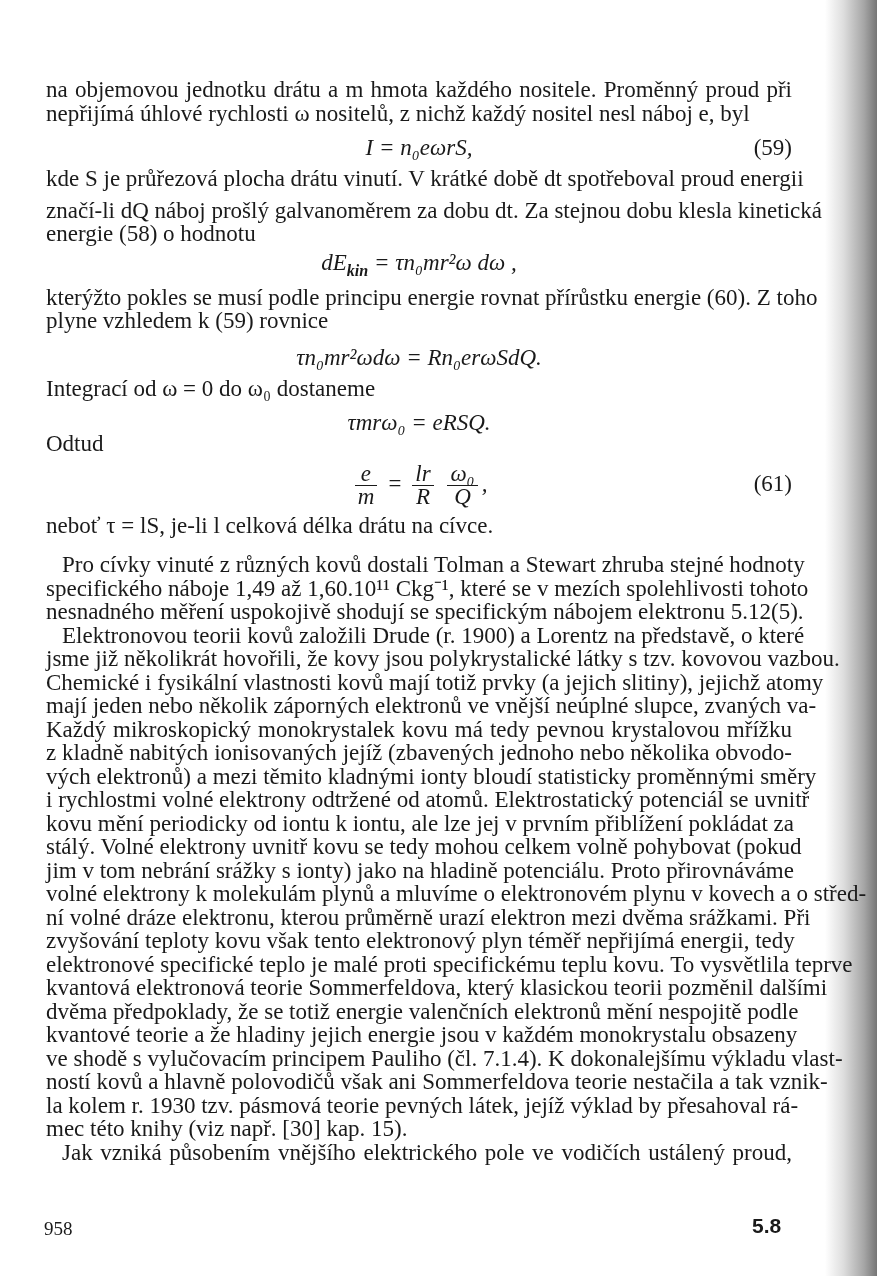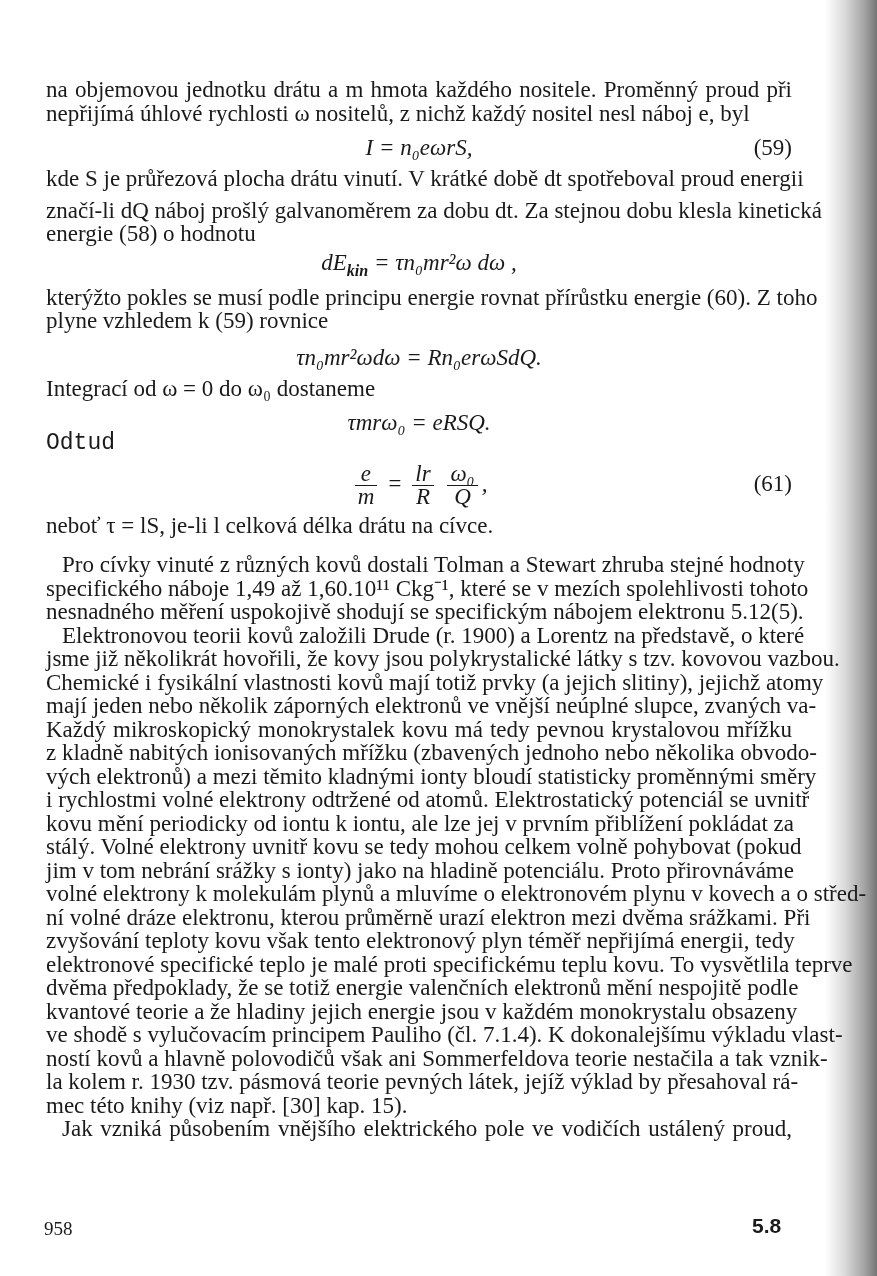--- a/index.html
+++ b/index.html
@@ -69,21 +69,21 @@
 
   <div class="eq" style="margin-top:10px;">
     <span>τn₀mr²ωdω = Rn₀erωSdQ.</span>
   </div>
 
   <span class="line last" style="margin-top:4px;">Integrací od ω = 0 do ω₀ dostaneme</span>
 
   <div class="eq" style="margin-top:8px;">
     <span>τmrω₀ = eRSQ.</span>
   </div>
-  <span class="line last" style="margin-top:-6px;font-family:Liberation Mono, monospace;">Odtud</span>
+  <span class="line last" style="margin-top:-6px;">Odtud</span>
 
   <div class="eq" style="height:52px; line-height:52px; margin-top:2px;">
     <span class="frac">
       <span class="top">e</span>
       <span>m</span>
     </span>
     <span>=</span>
     <span class="frac">
       <span class="top">lr</span>
       <span>R</span>
@@ -102,30 +102,31 @@
     <span class="line">specifického náboje 1,49 až 1,60.10¹¹ Ckg⁻¹, které se v mezích spolehlivosti tohoto</span>
     <span class="line">nesnadného měření uspokojivě shodují se specifickým nábojem elektronu 5.12(5).</span>
   </div>
 
   <div>
     <span class="line indent">Elektronovou teorii kovů založili Drude (r. 1900) a Lorentz na představě, o které</span>
     <span class="line">jsme již několikrát hovořili, že kovy jsou polykrystalické látky s tzv. kovovou vazbou.</span>
     <span class="line">Chemické i fysikální vlastnosti kovů mají totiž prvky (a jejich slitiny), jejichž atomy</span>
     <span class="line">mají jeden nebo několik záporných elektronů ve vnější neúplné slupce, zvaných va-</span>
     <span class="line">Každý mikroskopický monokrystalek kovu má tedy pevnou krystalovou mřížku</span>
-    <span class="line">z kladně nabitých ionisovaných mřížku (zbavených jednoho nebo několika obvodo-</span>
+    <span class="line">z kladně nabitých ionisovaných jejíž (zbavených jednoho nebo několika obvodo-</span>
     <span class="line">vých elektronů) a mezi těmito kladnými ionty bloudí statisticky proměnnými směry</span>
     <span class="line">i rychlostmi volné elektrony odtržené od atomů. Elektrostatický potenciál se uvnitř</span>
     <span class="line">kovu mění periodicky od iontu k iontu, ale lze jej v prvním přiblížení pokládat za</span>
     <span class="line">stálý. Volné elektrony uvnitř kovu se tedy mohou celkem volně pohybovat (pokud</span>
     <span class="line">jim v tom nebrání srážky s ionty) jako na hladině potenciálu. Proto přirovnáváme</span>
     <span class="line">volné elektrony k molekulám plynů a mluvíme o elektronovém plynu v kovech a o střed-</span>
     <span class="line">ní volné dráze elektronu, kterou průměrně urazí elektron mezi dvěma srážkami. Při</span>
     <span class="line">zvyšování teploty kovu však tento elektronový plyn téměř nepřijímá energii, tedy</span>
     <span class="line">elektronové specifické teplo je malé proti specifickému teplu kovu. To vysvětlila teprve</span>
+    <span class="line">kvantová elektronová teorie Sommerfeldova, který klasickou teorii pozměnil dalšími</span>
     <span class="line">dvěma předpoklady, že se totiž energie valenčních elektronů mění nespojitě podle</span>
     <span class="line">kvantové teorie a že hladiny jejich energie jsou v každém monokrystalu obsazeny</span>
     <span class="line">ve shodě s vylučovacím principem Pauliho (čl. 7.1.4). K dokonalejšímu výkladu vlast-</span>
     <span class="line">ností kovů a hlavně polovodičů však ani Sommerfeldova teorie nestačila a tak vznik-</span>
     <span class="line">la kolem r. 1930 tzv. pásmová teorie pevných látek, jejíž výklad by přesahoval rá-</span>
     <span class="line last">mec této knihy (viz např. [30] kap. 15).</span>
   </div>
 
   <span class="line indent">Jak vzniká působením vnějšího elektrického pole ve vodičích ustálený proud,</span>
 </div>

